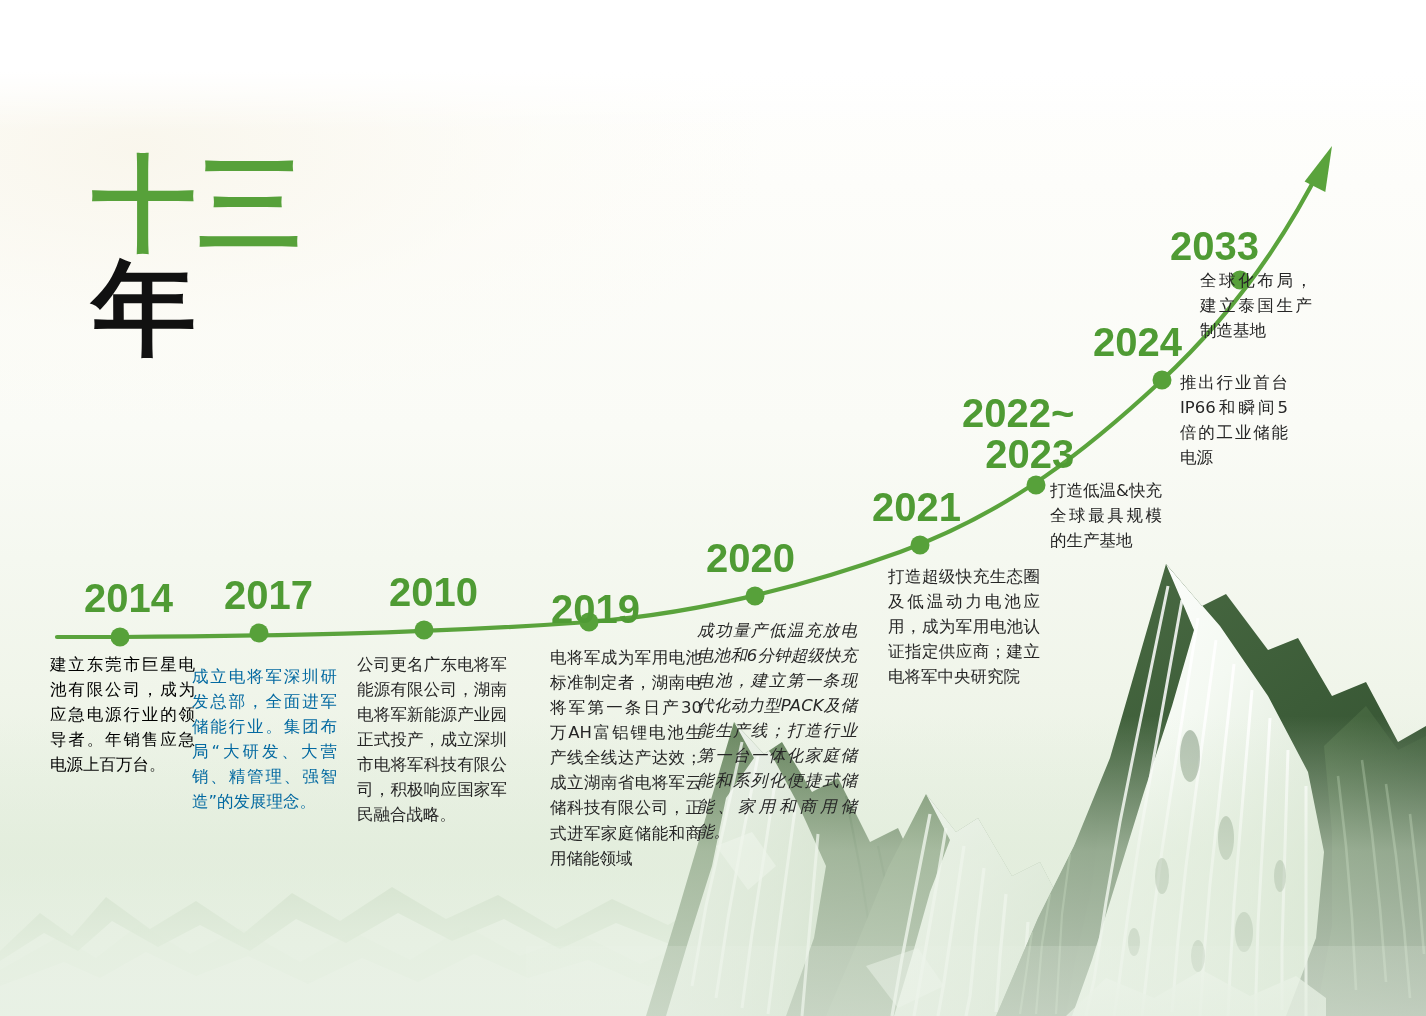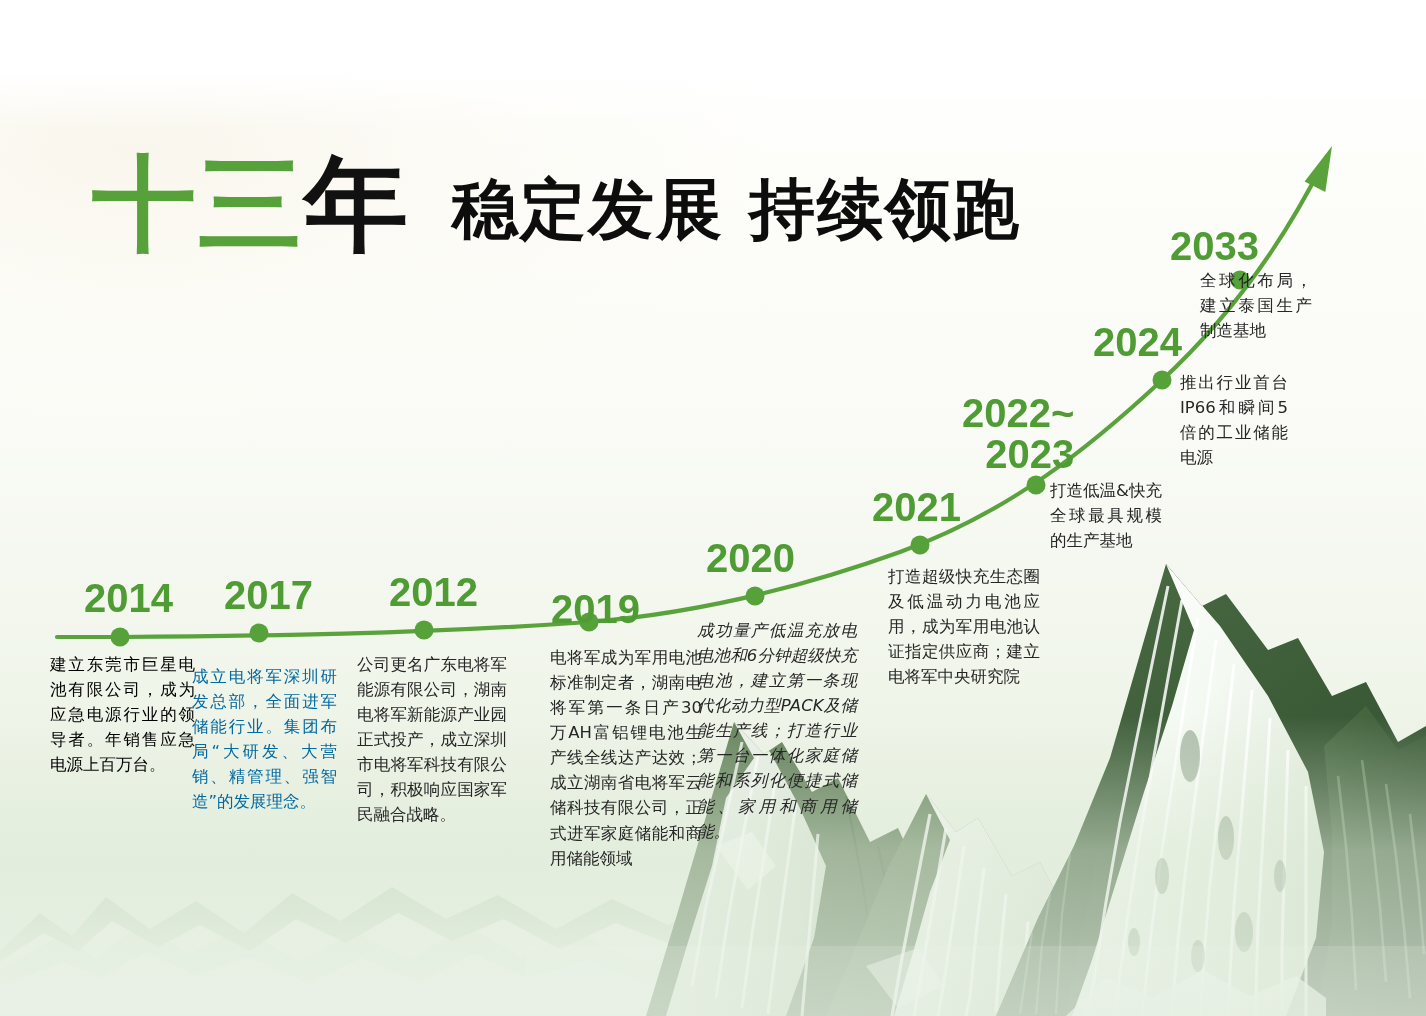--- a/index.html
+++ b/index.html
@@ -36,21 +36,21 @@
   }
 
   
   .far-range{position:absolute;left:0;bottom:0;width:880px;height:215px;opacity:.40;}
   .mid-range{position:absolute;left:0;bottom:0;width:1426px;height:150px;opacity:.30;}
 
   
   .peak-wrap{position:absolute;right:0;bottom:0;width:900px;height:470px;}
 
   
-  .headline{position:absolute;left:92px;top:152px;display:flex;align-items:baseline;white-space:nowrap;}
+  .headline{position:absolute;left:92px;top:152px;display:flex;align-items:baseline;white-space:nowrap;flex-direction:column;}
   .h-big{
     font-size:104px;line-height:1;font-weight:bold;letter-spacing:2px;
     font-family:"DejaVu Sans","Liberation Sans",sans-serif;
   }
   .h-green{color:#57a13a;}
   .h-black{color:#111111;}
   .h-sub{
     margin-left:42px;font-size:66px;line-height:1;font-weight:bold;color:#0d0d0d;
     letter-spacing:2px;font-family:"DejaVu Sans","Liberation Sans",sans-serif;
     position:relative;top:-8px;
@@ -228,21 +228,20 @@
 
     <path d="M0 430 L900 430 L900 470 L0 470 Z" fill="none"></path>
     <rect x="0" y="400" width="900" height="70" fill="url(#snowSoft)" opacity=".18"></rect>
   </svg>
 
   <div class="bg-haze"></div>
 
   <div class="headline">
     <span class="h-big h-green">十三</span>
     <span class="h-big h-black">年</span>
-    <span class="h-sub">稳定发展 持续领跑</span>
   </div>
 
   <svg id="timeline-svg" viewBox="0 0 1426 1016">
     <path id="curve" fill="none" stroke="#5aa33c" stroke-width="4.2" stroke-linecap="round" d="M 57 637 L 120 637 C 260 636 420 634 589 622 C 700 613 800 588 900 552 C 1010 512 1090 447 1160 382 C 1225 322 1280 248 1322 165"></path>
     <polygon id="arrowhead" fill="#5aa33c" points="1332.0,146.0 1325.3,192.0 1304.6,181.4"></polygon>
     <g id="dot-group">
         <circle cx="120" cy="637" r="9.5" fill="#57a13a"></circle>
         <circle cx="259" cy="633" r="9.5" fill="#57a13a"></circle>
         <circle cx="424" cy="630" r="9.5" fill="#57a13a"></circle>
         <circle cx="589" cy="622" r="9.5" fill="#57a13a"></circle>
@@ -257,21 +256,21 @@
   <div id="milestones">
       <div class="milestone">
         <div class="m-year" style="left: 84px; top: 578px; color: rgb(79, 155, 52);">2014</div>
         <div class="m-desc" style="left: 50px; top: 652px; width: 145px; color: #000000;">建立东莞市巨星电池有限公司，成为应急电源行业的领导者。年销售应急电源上百万台。</div>
       </div>
       <div class="milestone">
         <div class="m-year" style="left: 224px; top: 575px; color: rgb(79, 155, 52);">2017</div>
         <div class="m-desc" style="left: 192px; top: 664px; width: 145px; color: #0369a1;">成立电将军深圳研发总部，全面进军储能行业。集团布局“大研发、大营销、精管理、强智造”的发展理念。</div>
       </div>
       <div class="milestone">
-        <div class="m-year" style="left: 389px; top: 572px; color: rgb(79, 155, 52);">2012</div>
+        <div class="m-year" style="left: 389px; top: 572px; color: rgb(79, 155, 52);">2010</div>
         <div class="m-desc" style="left: 357px; top: 652px; width: 150px; color: rgb(38, 38, 38);">公司更名广东电将军能源有限公司，湖南电将军新能源产业园正式投产，成立深圳市电将军科技有限公司，积极响应国家军民融合战略。</div>
       </div>
       <div class="milestone">
         <div class="m-year" style="left: 551px; top: 563px; color: rgb(79, 155, 52); margin-top: 26px;">2019</div>
         <div class="m-desc" style="left: 518px; top: 645px; width: 152px; color: rgb(38, 38, 38); margin-left: 32px;">电将军成为军用电池标准制定者，湖南电将军第一条日产30万AH富铝锂电池生产线全线达产达效；成立湖南省电将军云储科技有限公司，正式进军家庭储能和商用储能领域</div>
       </div>
       <div class="milestone">
         <div class="m-year" style="left: 706px; top: 538px; color: rgb(79, 155, 52);">2020</div>
         <div class="m-desc" style="left: 697px; top: 618px; width: 160px; color: rgb(38, 38, 38); font-style: italic;">成功量产低温充放电电池和6分钟超级快充电池，建立第一条现代化动力型PACK及储能生产线；打造行业第一台一体化家庭储能和系列化便捷式储能、家用和商用储能。</div>
       </div>

